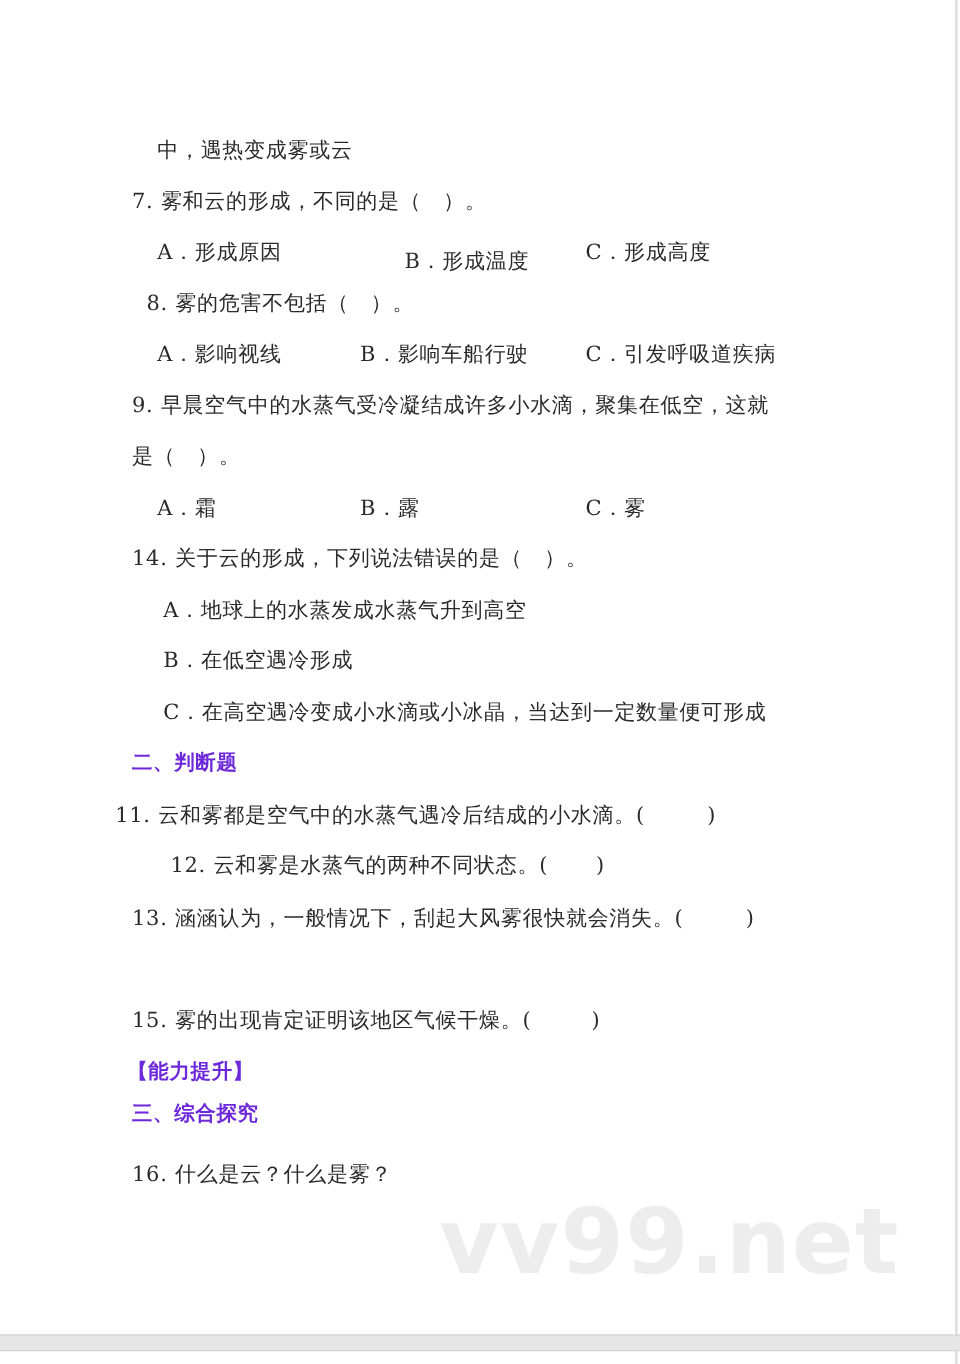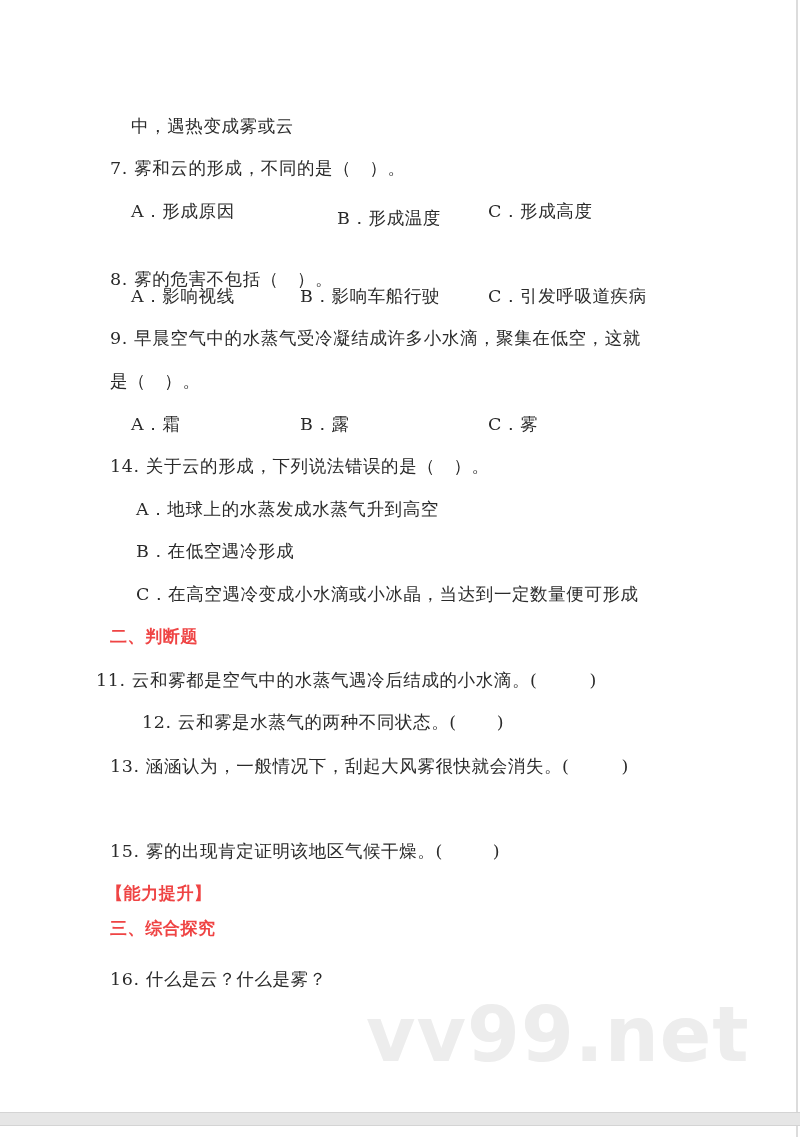--- a/index.html
+++ b/index.html
@@ -45,21 +45,21 @@
       position: absolute;
       font-size: 17.5px;
       line-height: 24px;
       white-space: nowrap;
       letter-spacing: 0.6px;
     }
     .heading {
       font-family: "DejaVu Sans", "Liberation Sans", sans-serif;
       font-weight: bold;
       font-size: 17px;
-      color: #ef4444;
+      color: #6d28d9;
     }
     .opt {
       position: absolute;
       font-size: 17.5px;
       line-height: 24px;
       white-space: nowrap;
       letter-spacing: 0.6px;
     }
     .watermark {
       position: absolute;
@@ -91,21 +91,21 @@
   <div class="opt" style="left:131px; top:199px;">
     <span>A．</span><span>形成原因</span>
   </div>
   <div class="opt" style="left:300px; top:206px;margin-left:37px;">
     <span>B．</span><span>形成温度</span>
   </div>
   <div class="opt" style="left:488px; top:199px;">
     <span>C．</span><span>形成高度</span>
   </div>
 
-  <div class="line" style="left:110px; top:241px;margin-top:26px;">
+  <div class="line" style="left:122px; top:241px;">
     <span>8.</span>
     <span>雾的危害不包括（　）。</span>
   </div>
   <div class="opt" style="left:131px; top:284px;">
     <span>A．</span><span>影响视线</span>
   </div>
   <div class="opt" style="left:300px; top:284px;">
     <span>B．</span><span>影响车船行驶</span>
   </div>
   <div class="opt" style="left:488px; top:284px;">

